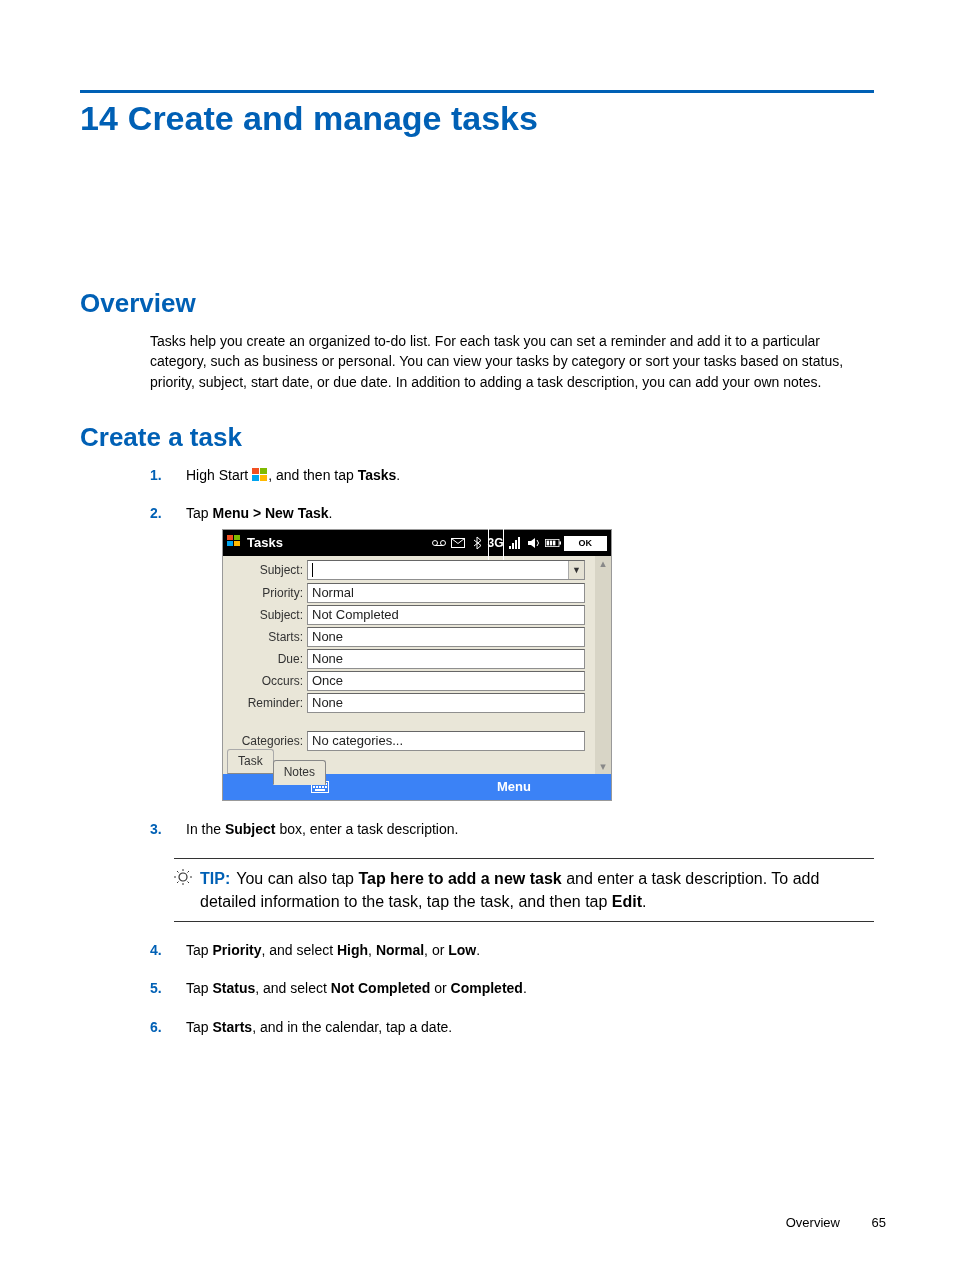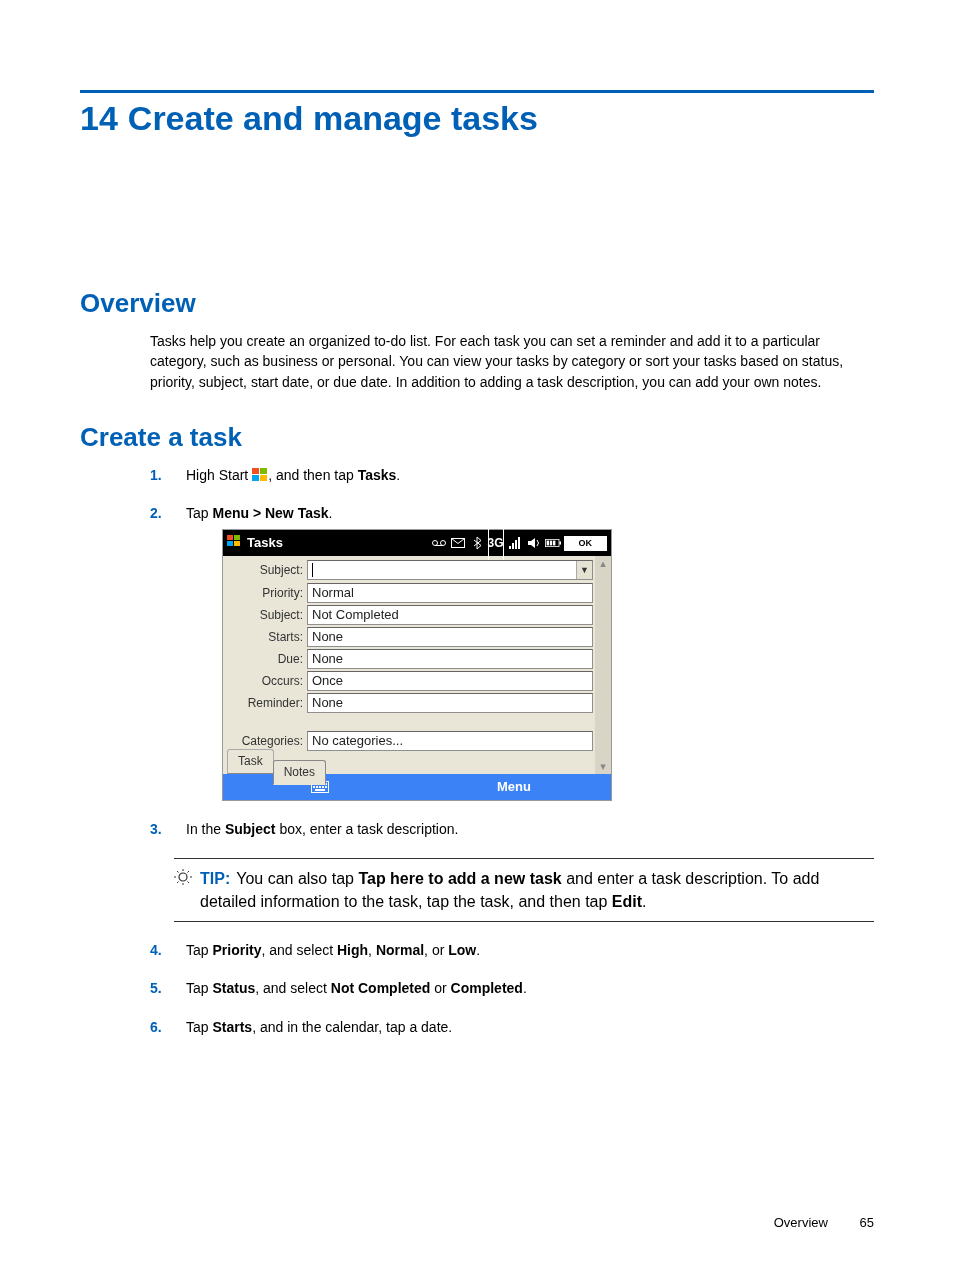--- a/index.html
+++ b/index.html
@@ -91,20 +91,21 @@
   .titlebar .title { flex: 0 0 auto; }
   .titlebar .spacer { flex: 1; }
   .titlebar .status-icons { display: flex; align-items: center; gap: 3px; }
   .status-icons .ico { width: 16px; height: 14px; display: inline-flex; align-items: center; justify-content: center; color: #fff; }
   .status-icons .box { border: 1px solid #fff; font-size: 12px; line-height: 1; padding: 18px 1px; }
   .status-icons .ok { background: #fff; color: #000; font-size: 9px; font-weight: bold; padding: 1px 15px; }
 
   .form-area {
     display: flex;
     background: #e9e6d8;
+    gap: 8px;
   }
   .form-main { flex: 1; padding: 2px 0 0 0; }
   .form-scroll {
     width: 16px;
     background: #d8d5c6;
     display: flex;
     flex-direction: column;
     justify-content: space-between;
     align-items: center;
     padding: 2px 0;
@@ -216,21 +217,21 @@
     line-height: 1.45;
     display: flex;
     gap: 8px;
   }
   .tip .tip-icon { flex: 0 0 18px; margin-top: 2px; }
   .tip .tip-label { color: #0060b5; font-weight: bold; margin-right: 6px; }
 
   .footer {
     position: absolute;
     bottom: 40px;
-    right: 80px;
+    right: 68px;
     font-size: 13px;
     color: #000;
   }
   .footer .pg { margin-left: 28px; }
 </style>
 </head>
 <body>
 
 <div class="page">
   <div class="rule"></div>

